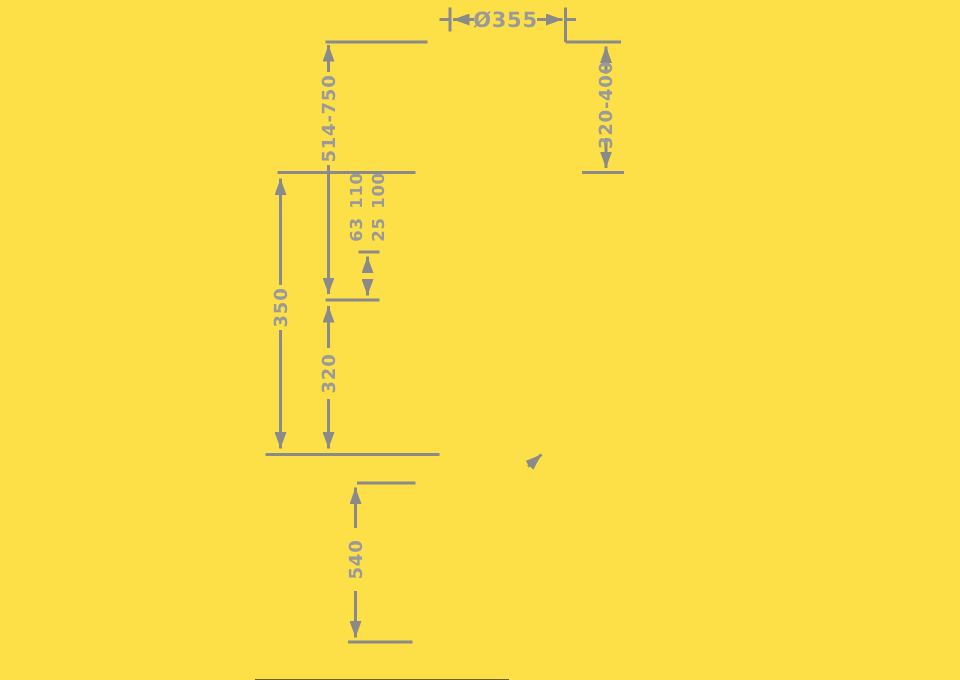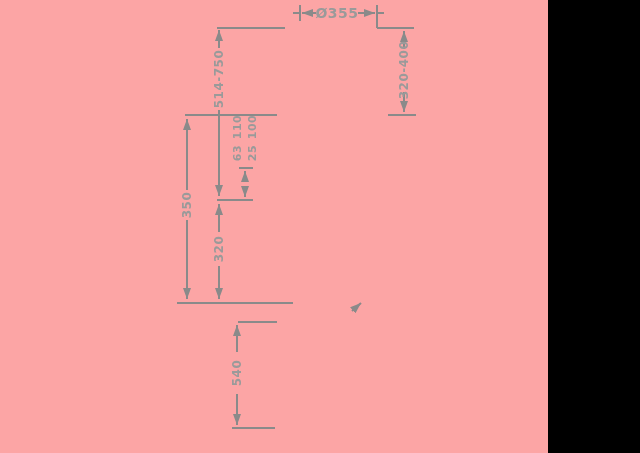--- a/index.html
+++ b/index.html
@@ -2,23 +2,23 @@
 <html><head>
 <meta charset="utf-8">
 <style>
   html, body {
     margin: 0;
     padding: 0;
     background: #000000;
   }
   .canvas {
     position: relative;
-    width: 548px;
+    width: 640px;
     height: 453px;
-    background: #fca5a5;
+    background: #fde047;
     overflow: hidden;
     font-family: "DejaVu Sans", sans-serif;
   }
   svg text {
     font-family: "DejaVu Sans", sans-serif;
     font-weight: bold;
     fill: #9a9a9a;
     letter-spacing: 0.5px;
   }
   .dim-line {

